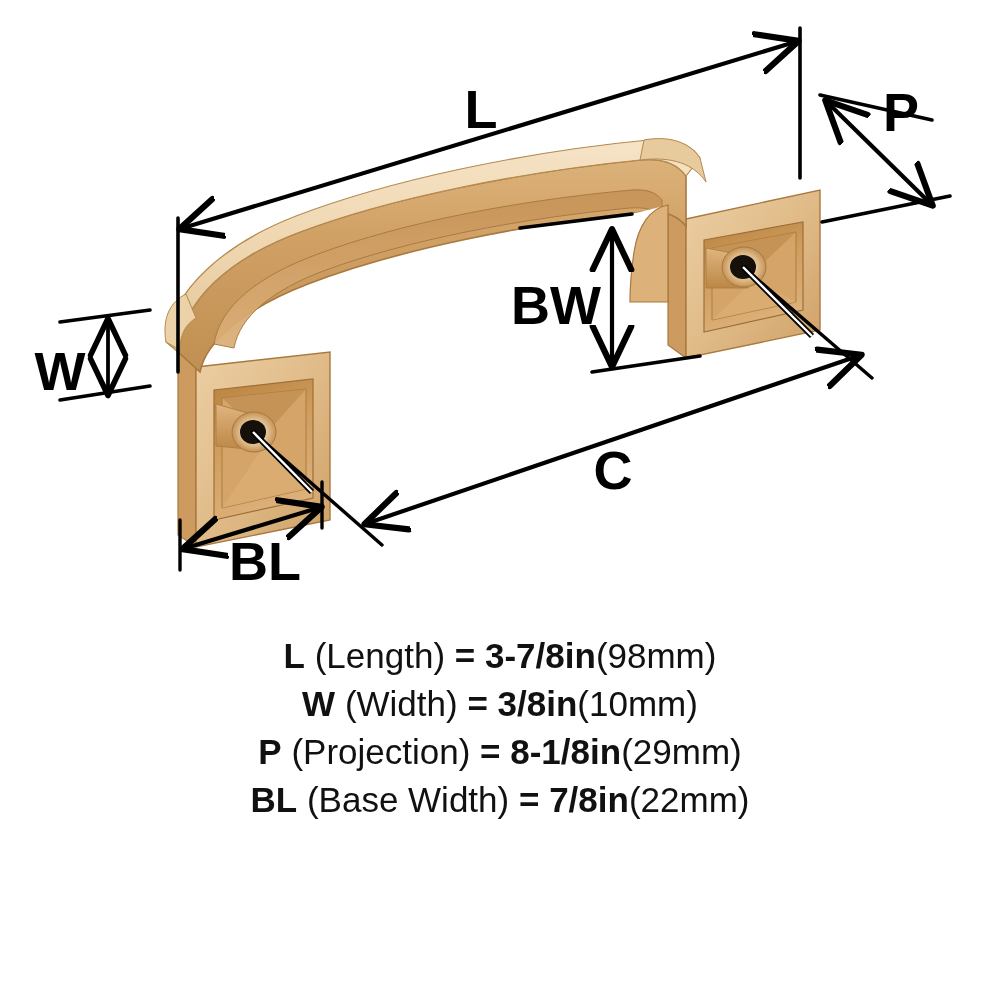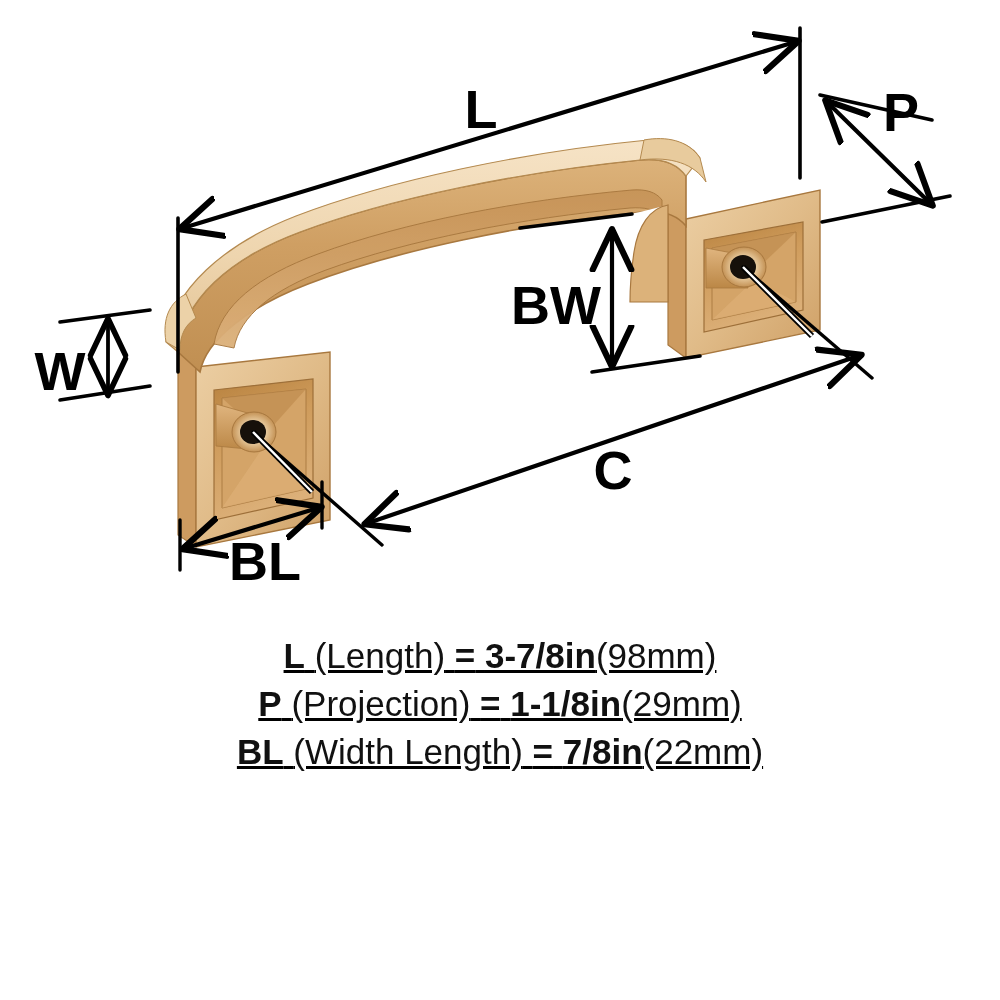--- a/index.html
+++ b/index.html
@@ -1,21 +1,21 @@
 <!DOCTYPE html>
 <html><head>
 <meta charset="utf-8">
 <style>
   html,body{margin:0;padding:0;background:#fff;}
   body{width:1000px;height:1000px;font-family:"Liberation Sans",sans-serif;overflow:hidden;}
   #page{position:relative;width:1000px;height:1000px;background:#ffffff;}
   #drawing{position:absolute;left:0;top:0;width:1000px;height:620px;}
   #legend{position:absolute;left:0;top:620px;width:1000px;height:380px;
           display:flex;flex-direction:column;align-items:center;justify-content:flex-start;
-          padding-top:12px;box-sizing:border-box;text-decoration:underline;}
+          padding-top:12px;box-sizing:border-box;}
   .legend-line{font-size:35px;line-height:48px;color:#111111;white-space:nowrap;text-align:center;}
   .sym{font-weight:bold;}
   .desc{font-weight:normal;}
   .eq{font-weight:bold;}
   .val{font-weight:bold;}
   .metric{font-weight:normal;}
 </style>
 </head>
 <body>
 
@@ -185,31 +185,37 @@
 
   <div id="legend">
 
     <div class="legend-line">
       <span class="sym">L</span>
       <span class="desc">(Length)</span>
       <span class="eq">=</span>
       <span class="val">3-7/8in</span><span class="metric">(98mm)</span>
     </div>
 
+    <div class="legend-line">
+      <span class="sym">W</span>
+      <span class="desc">(Width)</span>
+      <span class="eq">=</span>
+      <span class="val">3/8in</span><span class="metric">(10mm)</span>
+    </div>
 
     <div class="legend-line">
       <span class="sym">P</span>
       <span class="desc">(Projection)</span>
       <span class="eq">=</span>
-      <span class="val">1-1/8in</span><span class="metric">(29mm)</span>
+      <span class="val">8-1/8in</span><span class="metric">(29mm)</span>
     </div>
 
 
     <div class="legend-line">
       <span class="sym">BL</span>
-      <span class="desc">(Width Length)</span>
+      <span class="desc">(Base Width)</span>
       <span class="eq">=</span>
       <span class="val">7/8in</span><span class="metric">(22mm)</span>
     </div>
 
 
   </div>
 </div>
 
 </body></html>

